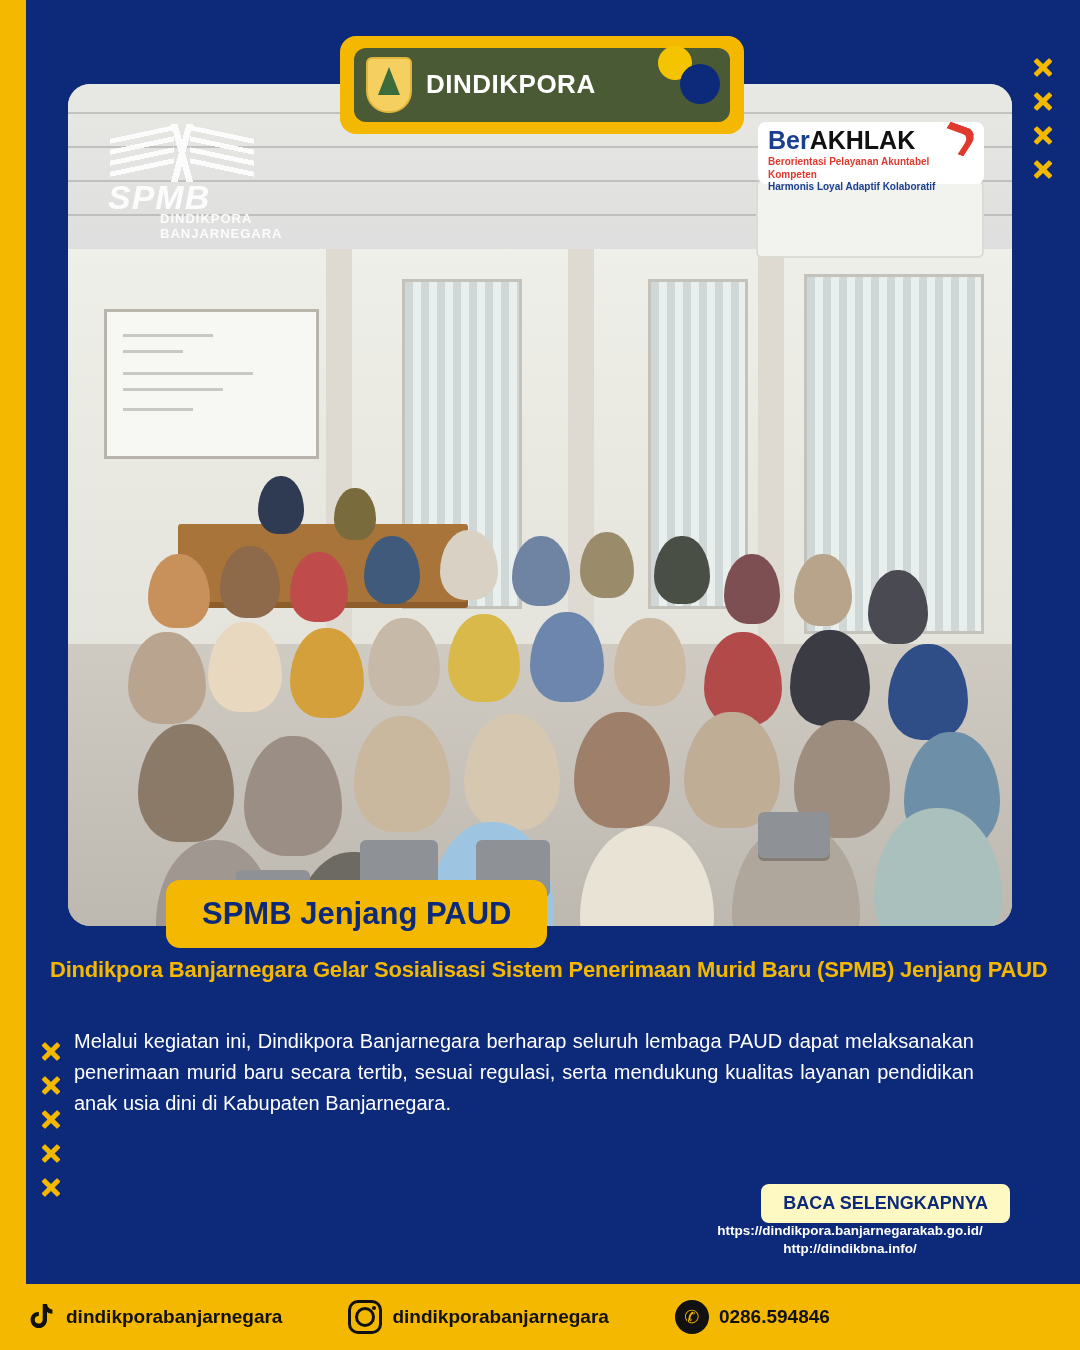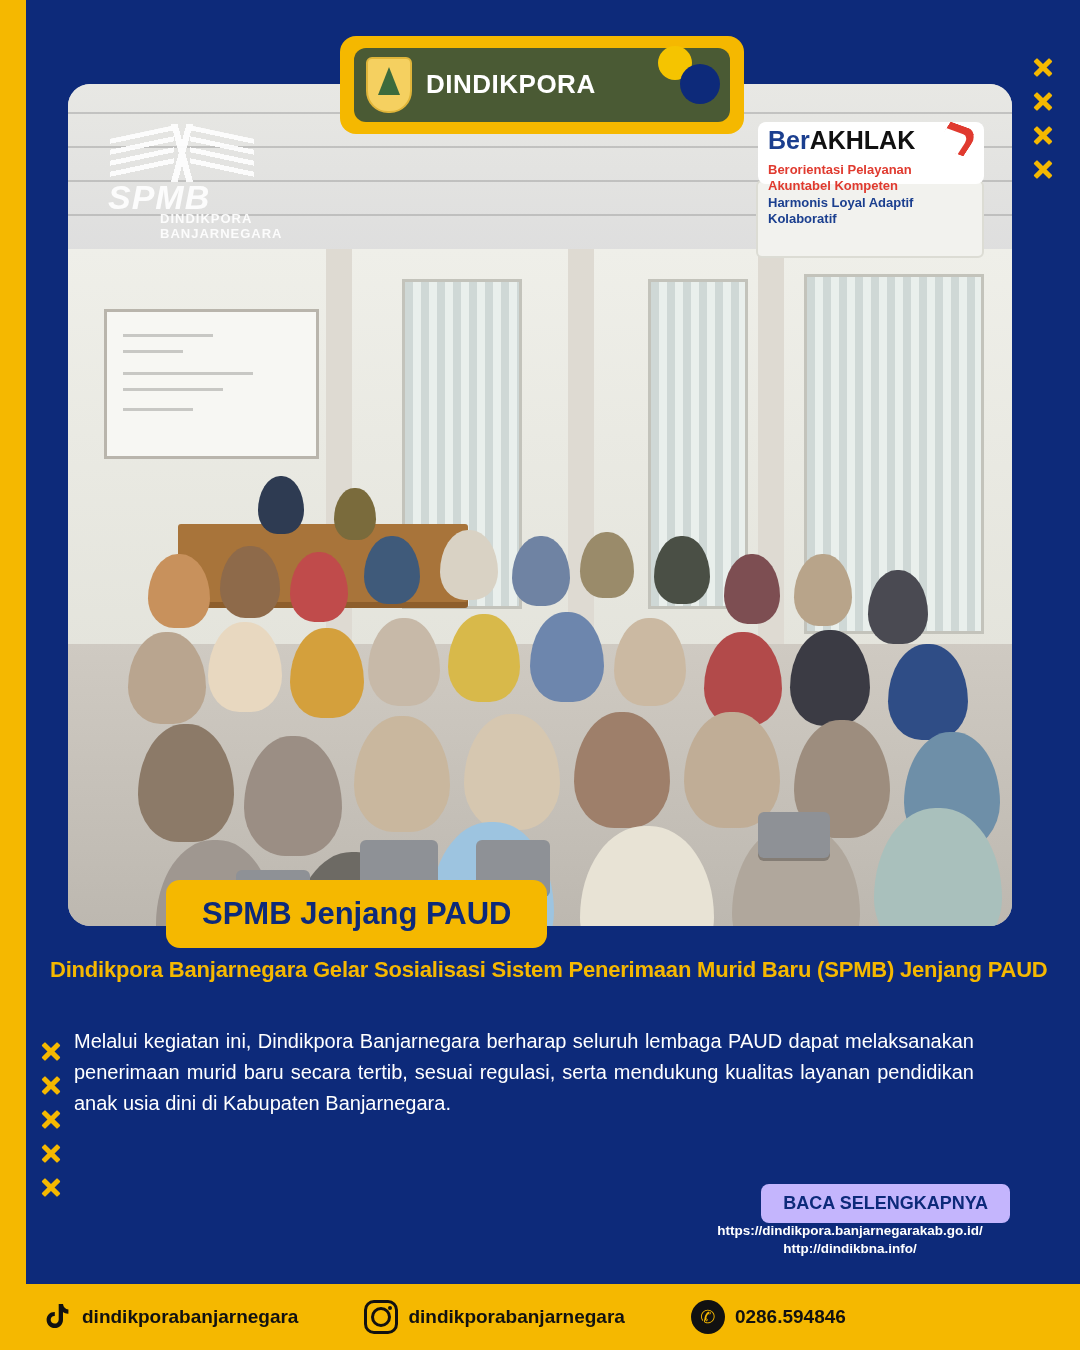--- a/index.html
+++ b/index.html
@@ -159,21 +159,21 @@
   .berakhlak .b1 { font-size: 25px; font-weight: bold; color: #1b3f8f; line-height: 1; }
   .berakhlak .b1 .blk { color: #111; }
   .berakhlak .swoosh {
     position: absolute; right: 10px; top: 4px;
     width: 34px; height: 26px;
     border-right: 7px solid #e03a2f;
     border-top: 7px solid #e03a2f;
     transform: skewX(-18deg) rotate(18deg);
     border-radius: 0 14px 0 0;
   }
-  .berakhlak .b2 { font-size: 13px; font-weight: bold; color: #e03a2f; line-height: 1.25; margin-top: 9px; }
+  .berakhlak .b2 { font-size: 10px; font-weight: bold; color: #e03a2f; line-height: 1.25; margin-top: 3px; }
   .berakhlak .b2 .bl { color: #1b3f8f; text-align: center; }
 
   
   .title-banner {
     position: absolute; left: 166px; top: 880px;
     background: #f5b800; color: #0d2a7a;
     font-size: 31px; font-weight: bold;
     padding: 16px 36px;
     border-radius: 14px;
     z-index: 7;
@@ -201,39 +201,39 @@
     width: 22px; height: 5px; background: #f5b800; border-radius: 1px;
   }
   .x-mark::before { transform: rotate(45deg); }
   .x-mark::after  { transform: rotate(-45deg); }
   .x-right { right: 26px; top: 56px; }
   .x-left  { left: 40px; top: 1040px; }
 
   
   .cta-btn {
     position: absolute; right: 70px; top: 1184px;
-    background: #c4b5fd; color: #0d2a7a;
+    background: #fef9c3; color: #0d2a7a;
     font-size: 18px; font-weight: bold;
     padding: 9px 22px; border-radius: 8px;
     z-index: 5;
   }
   .cta-urls {
     position: absolute; right: 70px; top: 1222px;
     color: #ffffff; font-size: 13.5px; font-weight: bold;
     text-align: center; line-height: 1.35;
     width: 320px;
   }
 
   
   .footer {
     position: absolute; left: 0; bottom: 0;
     width: 1080px; height: 66px;
     background: #f5b800;
     display: flex; align-items: center;
-    padding-left: 38px;
+    padding-left: 22px;
     gap: 20px;
   }
   .fi { display: flex; align-items: center; gap: 10px; }
   .fi .label { font-size: 19px; font-weight: bold; color: #111; }
   .ic { width: 34px; height: 34px; flex: 0 0 auto; position: relative; }
   .ic.tiktok { }
   .ic.ig {
     border: 3px solid #111; border-radius: 10px;
   }
   .ic.ig::after {

